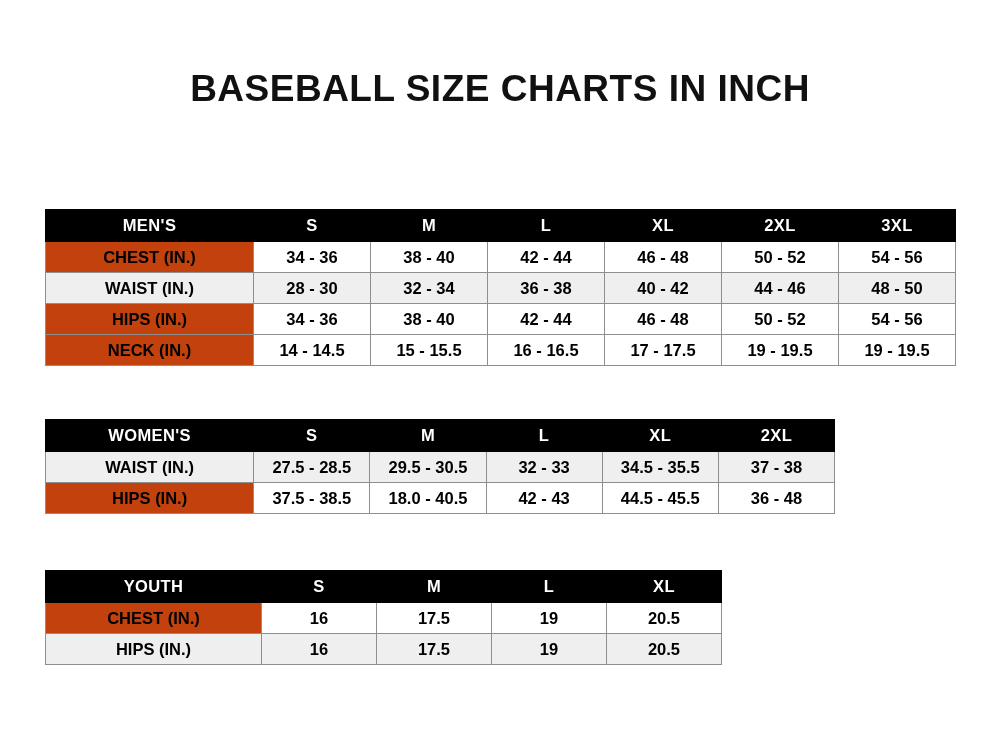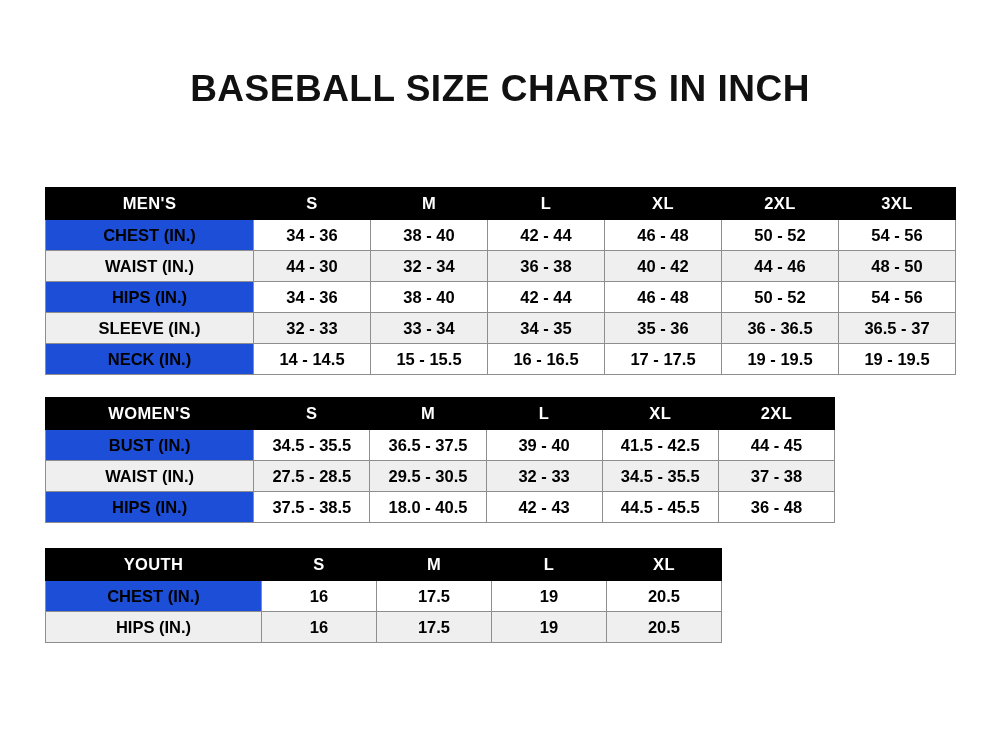--- a/index.html
+++ b/index.html
@@ -31,20 +31,21 @@
     letter-spacing: 0.5px;
     color: #111111;
     font-family: "Liberation Sans", sans-serif;
   }
   table.size-table {
     position: absolute;
     border-collapse: collapse;
     table-layout: fixed;
     font-size: 16.5px;
     font-weight: bold;
+    margin-top: 22px;
   }
   table.size-table th,
   table.size-table td {
     border: 1px solid #8e8e8e;
     text-align: center;
     height: 30px;
     padding: 0 2px;
     white-space: nowrap;
     font-weight: bold;
   }
@@ -57,21 +58,21 @@
     letter-spacing: 0.4px;
   }
   table.size-table thead th.rowlabel-head {
     text-align: center;
   }
   table.size-table tbody tr.alt td {
     background: #efefef;
   }
   table.size-table tbody td.rowlabel {
     text-align: center;
-    background: #1d4ed8;
+    background: #c2410c;
   }
   table.size-table tbody tr.alt td.rowlabel {
     background: #efefef;
   }
 
   
   #men-table {
     top: 187px;
     left: 45px;
     width: 910px;
@@ -131,45 +132,36 @@
           <td class="rowlabel">CHEST (IN.)</td>
           <td>34 - 36</td>
           <td>38 - 40</td>
           <td>42 - 44</td>
           <td>46 - 48</td>
           <td>50 - 52</td>
           <td>54 - 56</td>
         </tr>
         <tr class="alt">
           <td class="rowlabel">WAIST (IN.)</td>
-          <td>44 - 30</td>
+          <td>28 - 30</td>
           <td>32 - 34</td>
           <td>36 - 38</td>
           <td>40 - 42</td>
           <td>44 - 46</td>
           <td>48 - 50</td>
         </tr>
         <tr>
           <td class="rowlabel">HIPS (IN.)</td>
           <td>34 - 36</td>
           <td>38 - 40</td>
           <td>42 - 44</td>
           <td>46 - 48</td>
           <td>50 - 52</td>
           <td>54 - 56</td>
         </tr>
-        <tr class="alt">
-          <td class="rowlabel">SLEEVE (IN.)</td>
-          <td>32 - 33</td>
-          <td>33 - 34</td>
-          <td>34 - 35</td>
-          <td>35 - 36</td>
-          <td>36 - 36.5</td>
-          <td>36.5 - 37</td>
-        </tr>
         <tr>
           <td class="rowlabel">NECK (IN.)</td>
           <td>14 - 14.5</td>
           <td>15 - 15.5</td>
           <td>16 - 16.5</td>
           <td>17 - 17.5</td>
           <td>19 - 19.5</td>
           <td>19 - 19.5</td>
         </tr>
       </tbody>
@@ -187,28 +179,20 @@
         <tr>
           <th class="rowlabel-head">WOMEN'S</th>
           <th>S</th>
           <th>M</th>
           <th>L</th>
           <th>XL</th>
           <th>2XL</th>
         </tr>
       </thead>
       <tbody>
-        <tr>
-          <td class="rowlabel">BUST (IN.)</td>
-          <td>34.5 - 35.5</td>
-          <td>36.5 - 37.5</td>
-          <td>39 - 40</td>
-          <td>41.5 - 42.5</td>
-          <td>44 - 45</td>
-        </tr>
         <tr class="alt">
           <td class="rowlabel">WAIST (IN.)</td>
           <td>27.5 - 28.5</td>
           <td>29.5 - 30.5</td>
           <td>32 - 33</td>
           <td>34.5 - 35.5</td>
           <td>37 - 38</td>
         </tr>
         <tr>
           <td class="rowlabel">HIPS (IN.)</td>

